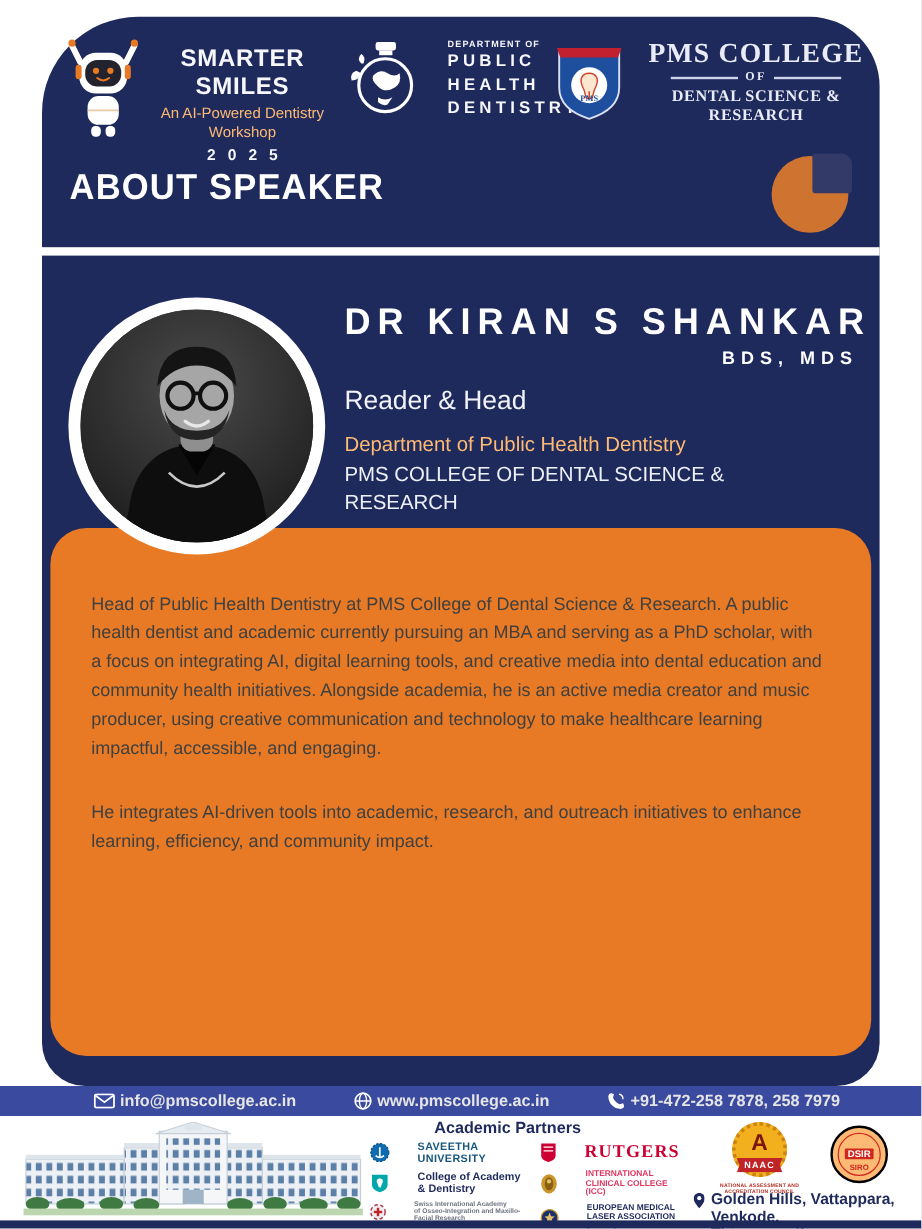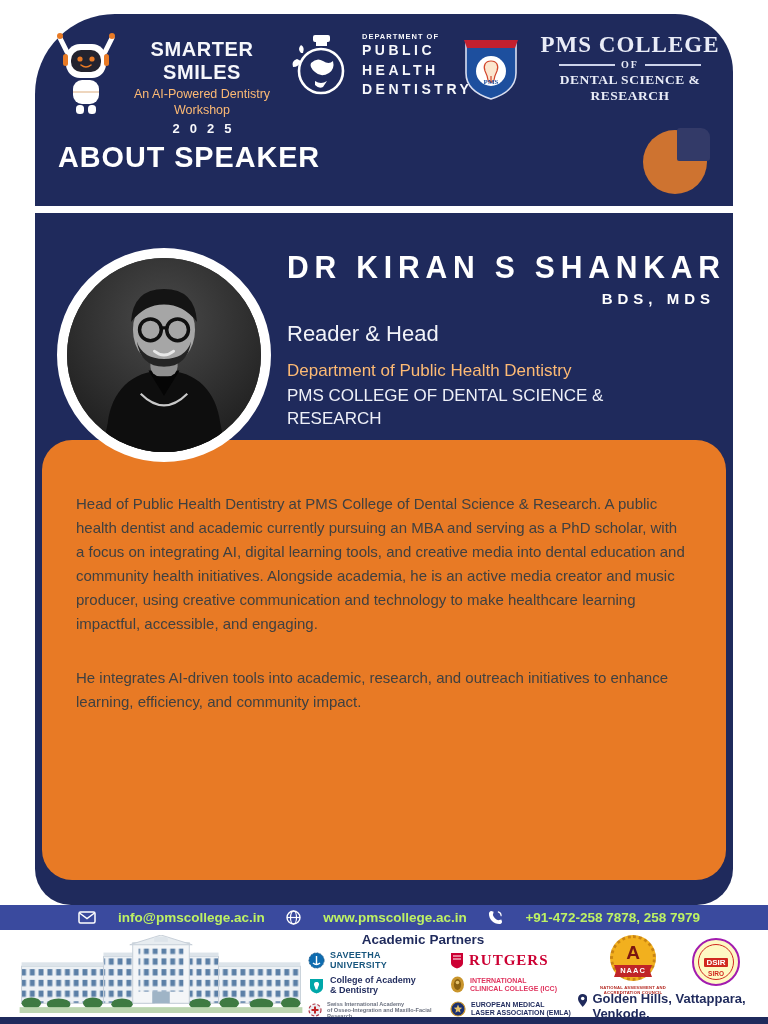--- a/index.html
+++ b/index.html
@@ -11,21 +11,21 @@
   .main-card { position:absolute; left:35px; top:14px; width:698px; height:891px;
     background:#1F2A5C; border-radius:80px 58px 36px 36px; }
 
   
   .hdr { position:absolute; left:0; top:0; width:100%; height:120px; }
   .robot { position:absolute; left:20px; top:16px; width:62px; height:86px; }
   .workshop { position:absolute; left:76px; top:24px; width:182px; text-align:center; color:#f6f7fb; }
   .workshop-title { font-size:20px; font-weight:800; letter-spacing:.6px; }
   .workshop-sub { font-size:12.5px; margin-top:3px; line-height:1.25; color:#fdba74; }
   .workshop-year { font-size:13px; font-weight:700; letter-spacing:10px; margin-top:3px; padding-left:10px; }
-  .dept-logo { position:absolute; left:256px; top:18px; display:flex; align-items:center; gap:11px; }
+  .dept-logo { position:absolute; left:256px; top:18px; display:flex; align-items:center; gap:22px; }
   .dept-globe { width:60px; height:66px; }
   .dept-text { color:#f6f7fb; }
   .dept-small { font-size:7.5px; font-weight:700; letter-spacing:1px; }
   .dept-line { font-size:14px; font-weight:800; letter-spacing:3.5px; line-height:1.4; }
   .college-logo { position:absolute; left:428px; top:18px; display:flex; align-items:center; gap:8px; }
   .crest { width:56px; height:66px; }
   .college-text { color:#e9ecf7; font-family:"Liberation Serif", serif; text-align:center; width:206px; }
   .college-l1 { font-size:23px; font-weight:700; letter-spacing:1px; }
   .college-of { display:flex; align-items:center; gap:6px; justify-content:center; margin:1px 0 2px; }
   .college-of span { font-size:10px; font-weight:700; letter-spacing:2px; }
@@ -55,33 +55,33 @@
 
   
   .orange-card { position:absolute; left:7px; top:426px; width:684px; height:440px;
     background:#E87A25; border-radius:30px; padding:52px 38px 0 34px; z-index:2; }
   .bio-p { font-size:15px; line-height:1.6; color:#404040; }
   .bio-p + .bio-p { margin-top:30px; }
 
   
   .contact-bar { position:absolute; left:0; top:905px; width:768px; height:25px; background:#3A4A9E;
     display:flex; align-items:center; justify-content:space-between; padding:0 68px 0 78px; }
-  .contact-item { display:flex; align-items:center; gap:22px; color:#bef264;
+  .contact-item { display:flex; align-items:center; gap:4px; color:#e5e5e5;
     font-size:13.5px; font-weight:700; }
   .contact-item svg { display:block; }
 
   
   .footer { position:absolute; left:0; top:930px; width:768px; height:88px; background:#ffffff; }
   .building { position:absolute; left:16px; top:5px; width:290px; height:78px; }
   .partners-title { position:absolute; left:293px; top:2px; width:260px; text-align:center;
     font-size:13.5px; font-weight:800; color:#1F2A5C; }
   .pcol { position:absolute; top:21px; display:flex; flex-direction:column; gap:5px; }
   .pcol-1 { left:308px; width:140px; }
   .pcol-2 { left:450px; width:122px; }
-  .prow { display:flex; align-items:center; gap:5px; min-height:19px; }
+  .prow { display:flex; align-items:center; gap:23px; min-height:19px; }
   .prow svg { flex:0 0 auto; display:block; }
   .ptxt { line-height:1.1; }
   .saveetha-t { font-size:9px; font-weight:800; color:#17567E; letter-spacing:.3px; }
   .cmd-t { font-size:9px; font-weight:800; color:#1F2A5C; }
   .swiss-t { font-size:5.6px; font-weight:700; color:#6c7280; }
   .rutgers-t { font-family:"Liberation Serif", serif; font-size:15px; font-weight:700;
     color:#CC0033; letter-spacing:1px; }
   .icc-t { font-size:7px; font-weight:800; color:#E0355F; }
   .emla-t { font-size:7px; font-weight:800; color:#1F2A5C; }
 
@@ -89,21 +89,21 @@
   .naac-medal { position:relative; width:46px; height:46px; margin:0 auto; }
   .naac-sun { width:46px; height:46px; border-radius:50%; background:#F2B01E;
     border:3px dotted #C98412; }
   .naac-a { position:absolute; left:0; top:7px; width:46px; text-align:center;
     font-size:19px; font-weight:800; color:#7A1510; }
   .naac-ribbon { position:absolute; left:4px; top:30px; width:38px; height:12px; background:#C02427;
     color:#ffffff; font-size:7.5px; font-weight:800; letter-spacing:1px; line-height:12px;
     clip-path:polygon(0 0,100% 0,94% 50%,100% 100%,0 100%,6% 50%); }
   .naac-caption { margin-top:4px; font-size:4.2px; font-weight:700; color:#B3261E; letter-spacing:.2px; }
   .dsir { position:absolute; left:692px; top:8px; width:48px; height:48px; border-radius:50%;
-    border:2px solid #a21caf; background:#fef9c3; text-align:center; }
+    border:2px solid #000000; background:#fdba74; text-align:center; }
   .dsir-in { width:36px; height:36px; margin:4px auto 0; border-radius:50%;
     border:1px solid #D0281F; padding-top:6px; }
   .dsir-l1 { font-size:8px; font-weight:800; color:#ffffff; background:#D0281F;
     display:inline-block; padding:0 2px; border-radius:1px; }
   .dsir-l2 { font-size:6.5px; font-weight:800; color:#D0281F; margin-top:1px; }
 
   .address { position:absolute; left:578px; top:62px; display:flex; gap:5px; align-items:flex-start; }
   .address-text { font-size:13px; font-weight:800; color:#1F2A5C; line-height:1.12; }
   .bottom-strip { position:absolute; left:0; top:1017px; width:768px; height:7px; background:#1F2A5C; }
 </style>

